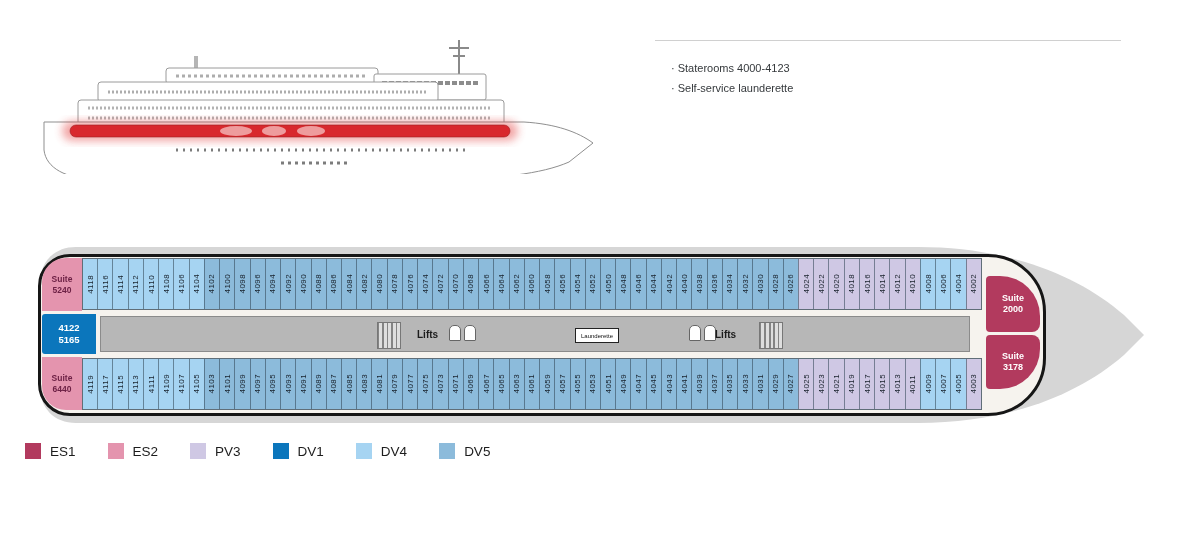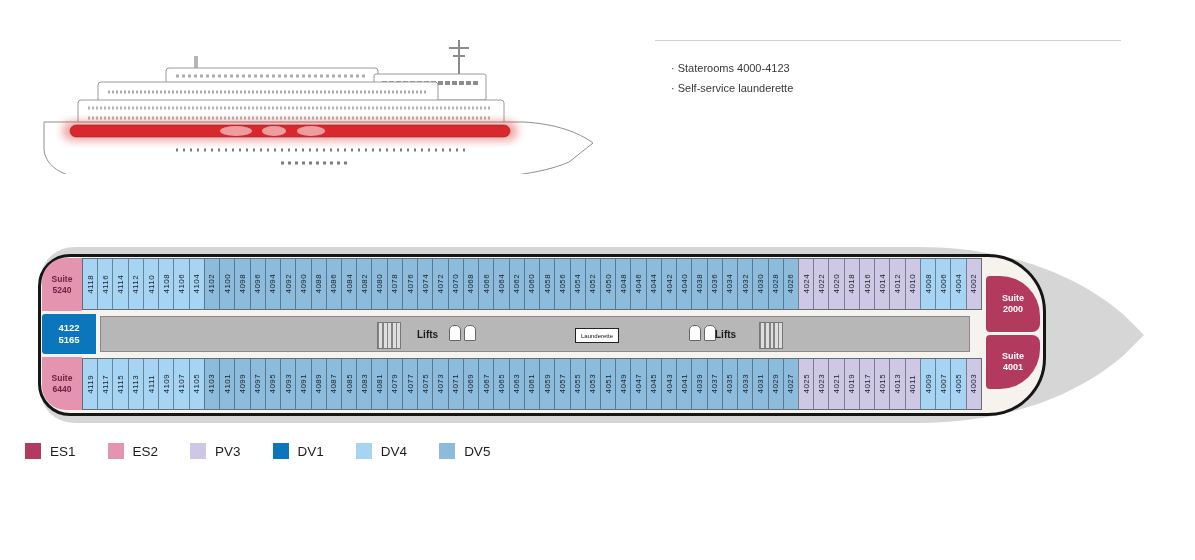--- a/index.html
+++ b/index.html
@@ -129,21 +129,21 @@
       <span>Suite</span>
       <span>6440</span>
     </div>
 
     <div class="suite suite-right suite-4000" style="background: rgb(178, 58, 94);">
       <span>Suite</span>
       <span>2000</span>
     </div>
     <div class="suite suite-right suite-4001" style="background: rgb(178, 58, 94);">
       <span>Suite</span>
-      <span>4001</span>
+      <span>3178</span>
     </div>
 
     <div id="top-row" class="cabin-row row-top">
         <div class="cabin" style="background: rgb(166, 212, 242);">
           <span class="cabin-num">4118</span>
         </div>
         <div class="cabin" style="background: rgb(166, 212, 242);">
           <span class="cabin-num">4116</span>
         </div>
         <div class="cabin" style="background: rgb(166, 212, 242);">

